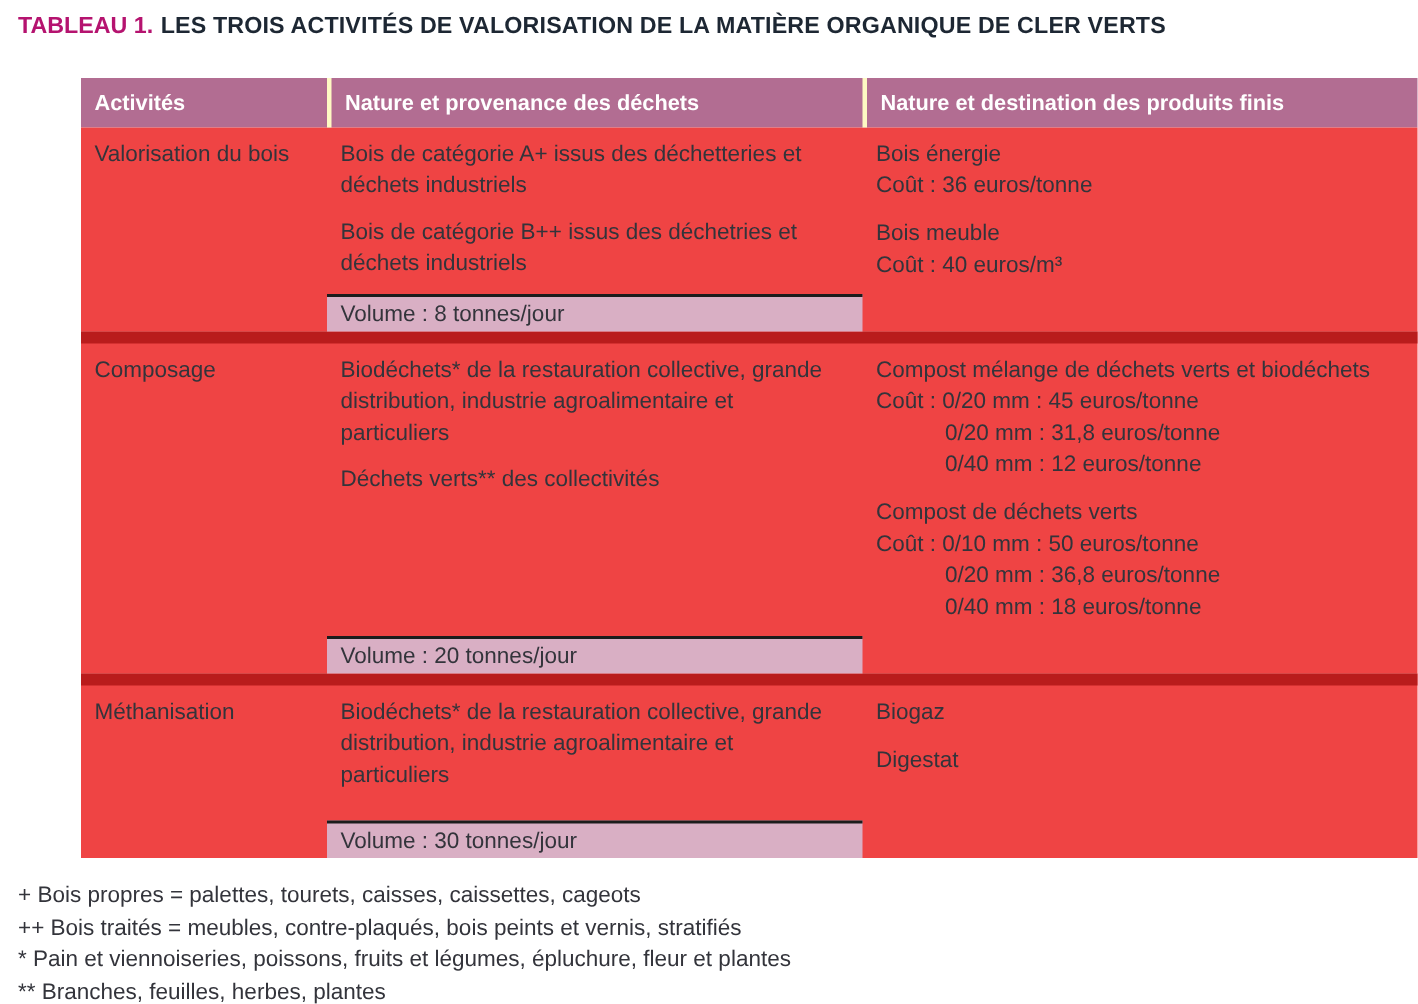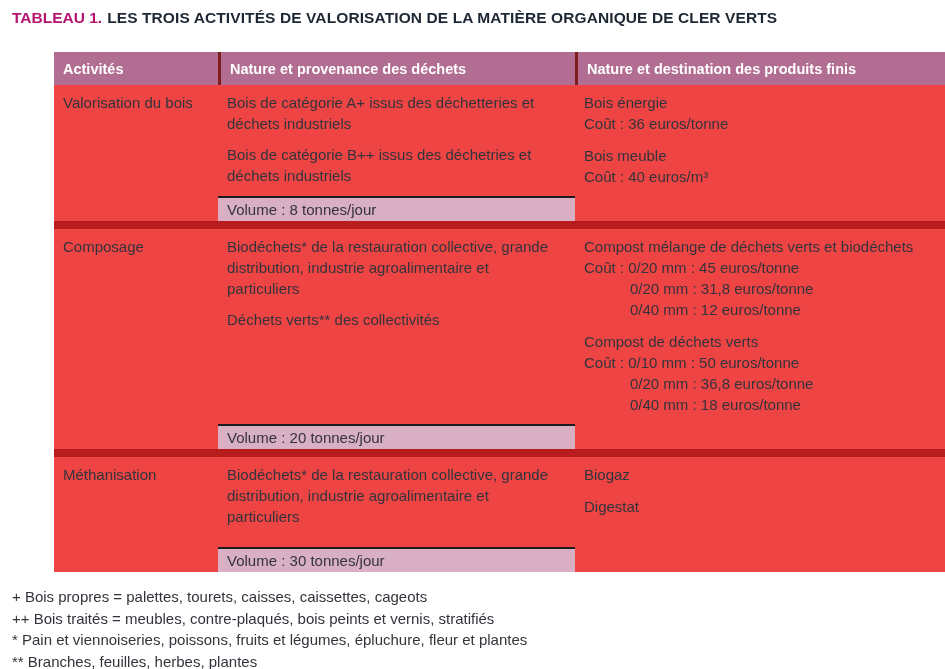--- a/index.html
+++ b/index.html
@@ -21,21 +21,21 @@
   .table { margin: 25px 0 0 2px; width: 917px; font-size: 15px; padding-left: 40px; }
 
   .thead {
     display: grid; grid-template-columns: 164px 357px 1fr;
     background: #b26d92; height: 33px;
   }
   .th {
     display: flex; align-items: center;
     padding-left: 9px; color: #ffffff; font-weight: bold; font-size: 14.5px;
   }
-  .th + .th { border-left: 3px solid #7f1d1d; }
+  .th + .th { border-left: 3px solid #fef9c3; }
 
   .trow {
     display: grid;
     grid-template-columns: 164px 357px 1fr;
     grid-template-rows: 1fr 25px;
     background: #ef4444;
   }
   .trow.sep { border-top: 8px solid #b91c1c; }
   .r1 { min-height: 110px; }
   .r2 { min-height: 220px; }

